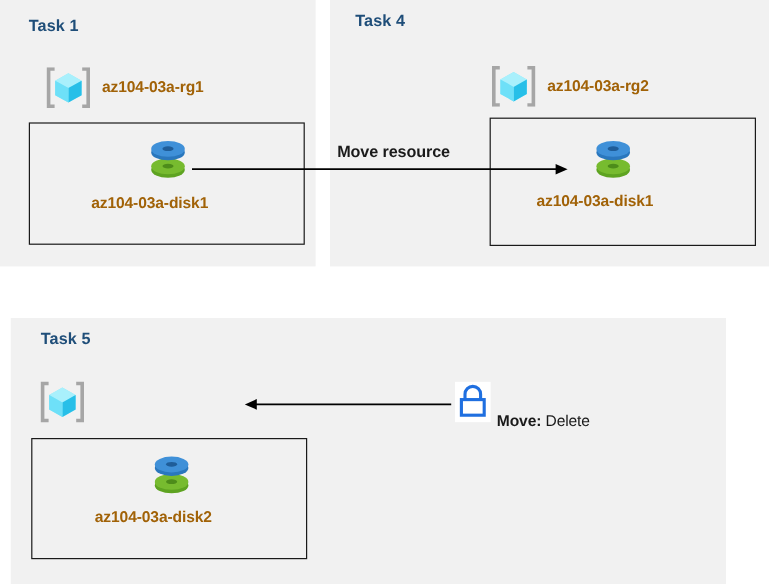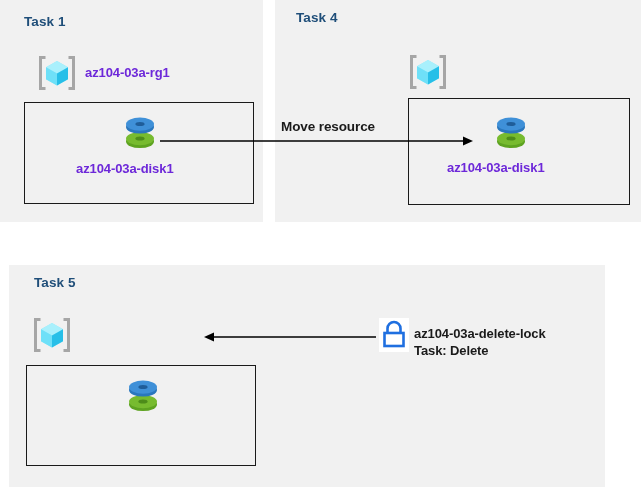--- a/index.html
+++ b/index.html
@@ -51,21 +51,21 @@
   }
   #box-disk1 { left: 24px;  top: 102px; width: 230px; height: 102px; }
   #box-disk2 { left: 408px; top: 98px;  width: 222px; height: 107px; }
   #box-disk3 { left: 26px;  top: 365px; width: 230px; height: 101px; }
 
   
   .node-label {
     position: absolute;
     font-size: 13px;
     font-weight: bold;
-    color: #6d28d9;
+    color: #a16207;
     white-space: nowrap;
     letter-spacing: -0.1px;
   }
   .icon-wrap { position: absolute; }
 
   
   #rg1-icon  { left: 38px;  top: 56px; }
   #rg1-label { left: 85px;  top: 65px; }
   #rg2-icon  { left: 409px; top: 55px; }
   #rg2-label { left: 456px; top: 64px; }
@@ -96,21 +96,21 @@
   #label-move { left: 281px; top: 119px; }
 
   
   #lock-icon  { left: 379px; top: 318px; }
   #lock-name  { left: 414px; top: 326px; font-size: 13px; font-weight: bold;
                 color: #1a1a1a; white-space: nowrap; position: absolute;
                 letter-spacing: -0.1px; }
   #lock-type  { left: 414px; top: 343px; position: absolute; white-space: nowrap;
                 font-size: 13px; color: #1a1a1a; letter-spacing: -0.1px; }
   #lock-type .k { font-weight: bold; }
-  #lock-type .v { font-weight: bold; text-align: right; }
+  #lock-type .v { font-weight: normal; text-align: right; }
 </style>
 </head>
 <body>
 
 <div class="canvas">
 
   <div class="panel" id="panel-task1"></div>
   <div class="panel-title" id="title-task1">Task 1</div>
 
   <div class="icon-wrap" id="rg1-icon">
@@ -146,20 +146,21 @@
   <div class="icon-wrap" id="rg2-icon">
     <svg width="38" height="34" viewBox="0 0 38 34" xmlns="http://www.w3.org/2000/svg">
       <path d="M7.5 1.5 L2.5 1.5 L2.5 32.5 L7.5 32.5" fill="none" stroke="#a6a6a6" stroke-width="3"></path>
       <path d="M30.5 1.5 L35.5 1.5 L35.5 32.5 L30.5 32.5" fill="none" stroke="#a6a6a6" stroke-width="3"></path>
       <polygon points="19,5 30,11.2 30,23.3 19,29.5 8,23.3 8,11.2" fill="#8fe9fb"></polygon>
       <polygon points="19,5 30,11.2 19,17.4 8,11.2" fill="#a9f0fc"></polygon>
       <polygon points="19,17.4 30,11.2 30,23.3 19,29.5" fill="#27bfe8"></polygon>
       <polygon points="19,17.4 19,29.5 8,23.3 8,11.2" fill="#6ee0f8"></polygon>
     </svg>
   </div>
+  <div class="node-label" id="rg2-label">az104-03a-rg2</div>
 
   <div class="inner-box" id="box-disk2"></div>
   <div class="icon-wrap" id="disk2-icon">
     <svg width="36" height="38" viewBox="0 0 36 38" xmlns="http://www.w3.org/2000/svg">
       <ellipse cx="18" cy="28.5" rx="14" ry="6.6" fill="#5ea321"></ellipse>
       <ellipse cx="18" cy="25.6" rx="14" ry="6.6" fill="#77bb2f"></ellipse>
       <ellipse cx="18" cy="25.4" rx="4.6" ry="2.0" fill="#4d8c1a"></ellipse>
       <ellipse cx="18" cy="14.0" rx="14" ry="6.6" fill="#2a77bd"></ellipse>
       <ellipse cx="18" cy="11.1" rx="14" ry="6.6" fill="#3f90d8"></ellipse>
       <ellipse cx="18" cy="10.9" rx="4.6" ry="2.0" fill="#1f5d99"></ellipse>
@@ -191,32 +192,32 @@
   <div class="icon-wrap" id="disk3-icon">
     <svg width="36" height="38" viewBox="0 0 36 38" xmlns="http://www.w3.org/2000/svg">
       <ellipse cx="18" cy="28.5" rx="14" ry="6.6" fill="#5ea321"></ellipse>
       <ellipse cx="18" cy="25.6" rx="14" ry="6.6" fill="#77bb2f"></ellipse>
       <ellipse cx="18" cy="25.4" rx="4.6" ry="2.0" fill="#4d8c1a"></ellipse>
       <ellipse cx="18" cy="14.0" rx="14" ry="6.6" fill="#2a77bd"></ellipse>
       <ellipse cx="18" cy="11.1" rx="14" ry="6.6" fill="#3f90d8"></ellipse>
       <ellipse cx="18" cy="10.9" rx="4.6" ry="2.0" fill="#1f5d99"></ellipse>
     </svg>
   </div>
+  <div class="node-label" id="disk3-label">az104-03a-disk2</div>
 
   <svg class="arrow-svg" id="arrow-lock" width="180" height="22" xmlns="http://www.w3.org/2000/svg">
     <line x1="176" y1="11" x2="10" y2="11" stroke="#000000" stroke-width="1.4"></line>
     <polygon points="4,11 14,6.6 14,15.4" fill="#000000"></polygon>
   </svg>
 
   <div class="icon-wrap" id="lock-icon">
     <svg width="30" height="34" viewBox="0 0 30 34" xmlns="http://www.w3.org/2000/svg">
       <rect x="0" y="0" width="30" height="34" fill="#ffffff"></rect>
       <path d="M8.5 15 L8.5 10.5 A6.5 6.5 0 0 1 21.5 10.5 L21.5 15" fill="none" stroke="#1f6fe0" stroke-width="2.6"></path>
       <rect x="5.5" y="15" width="19" height="13" fill="none" stroke="#1f6fe0" stroke-width="2.6"></rect>
     </svg>
   </div>
-  <div id="lock-name">az104-03a-delete-lock</div>
   <div id="lock-type">
-    <span class="k">Task:</span>
+    <span class="k">Move:</span>
     <span class="v">Delete</span>
   </div>
 
 </div>
 
 </body></html>

